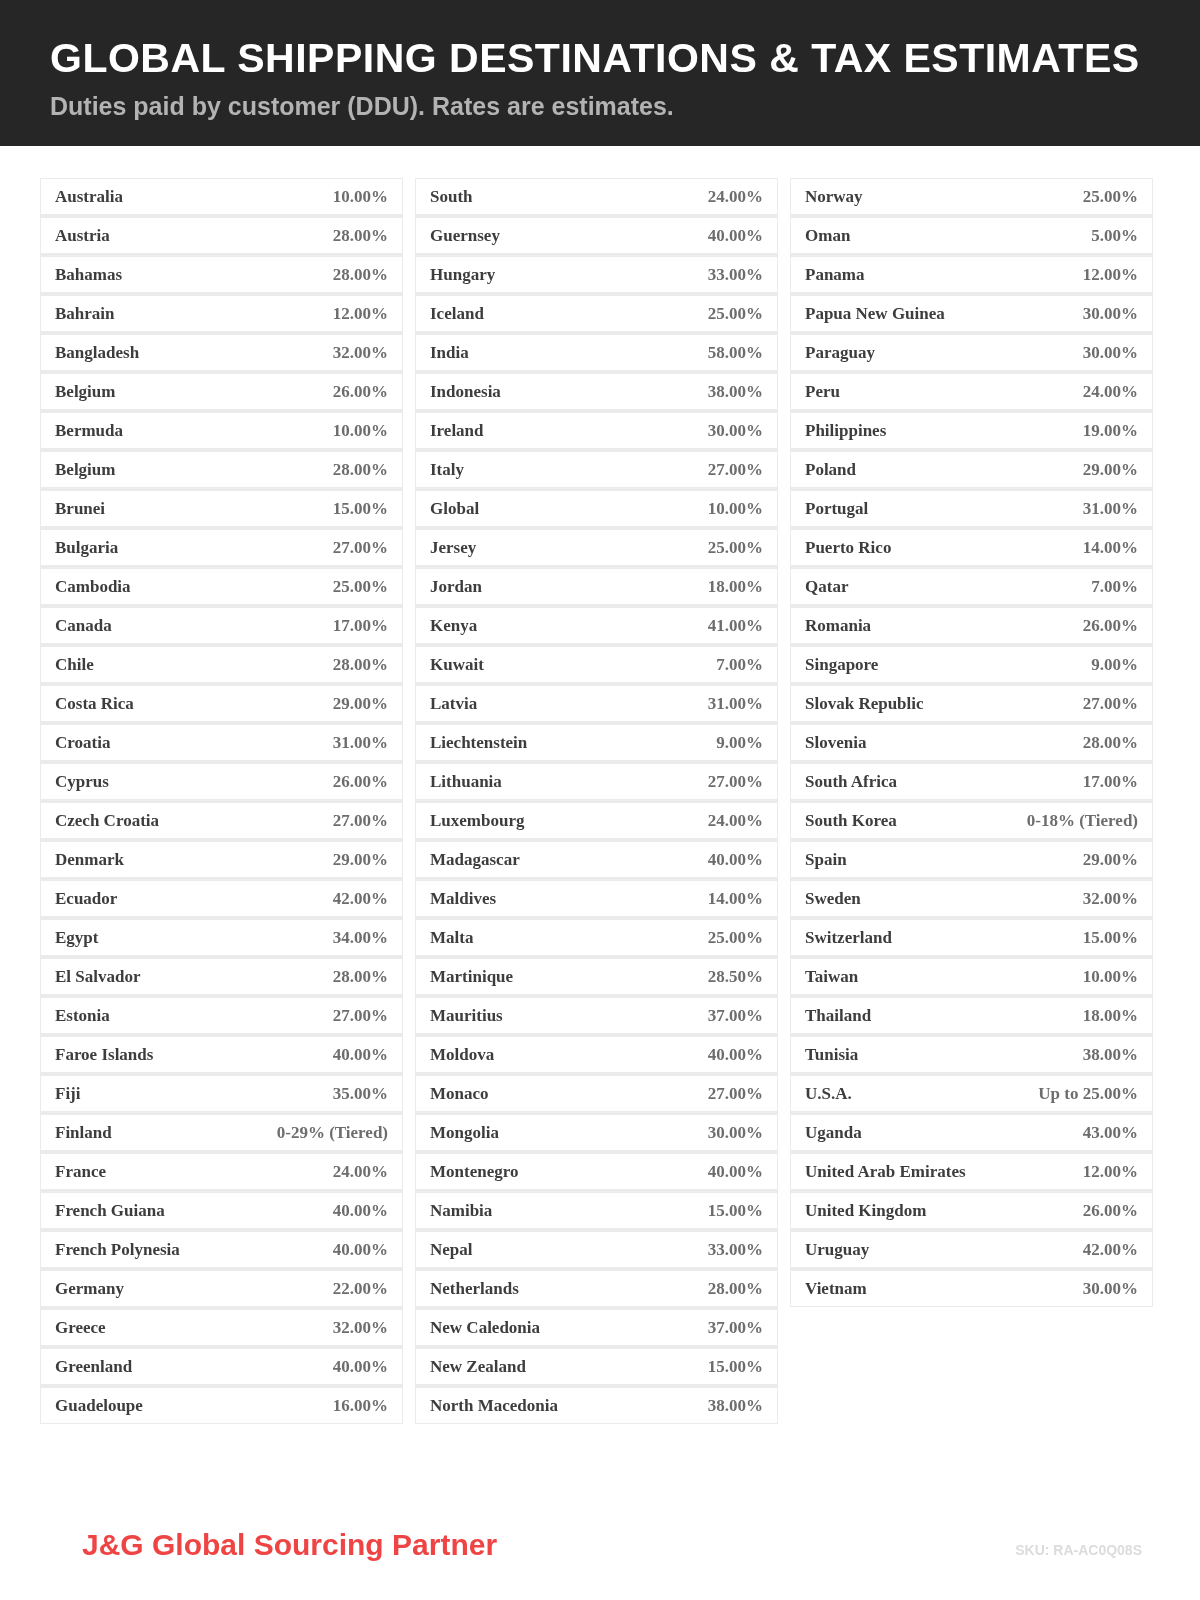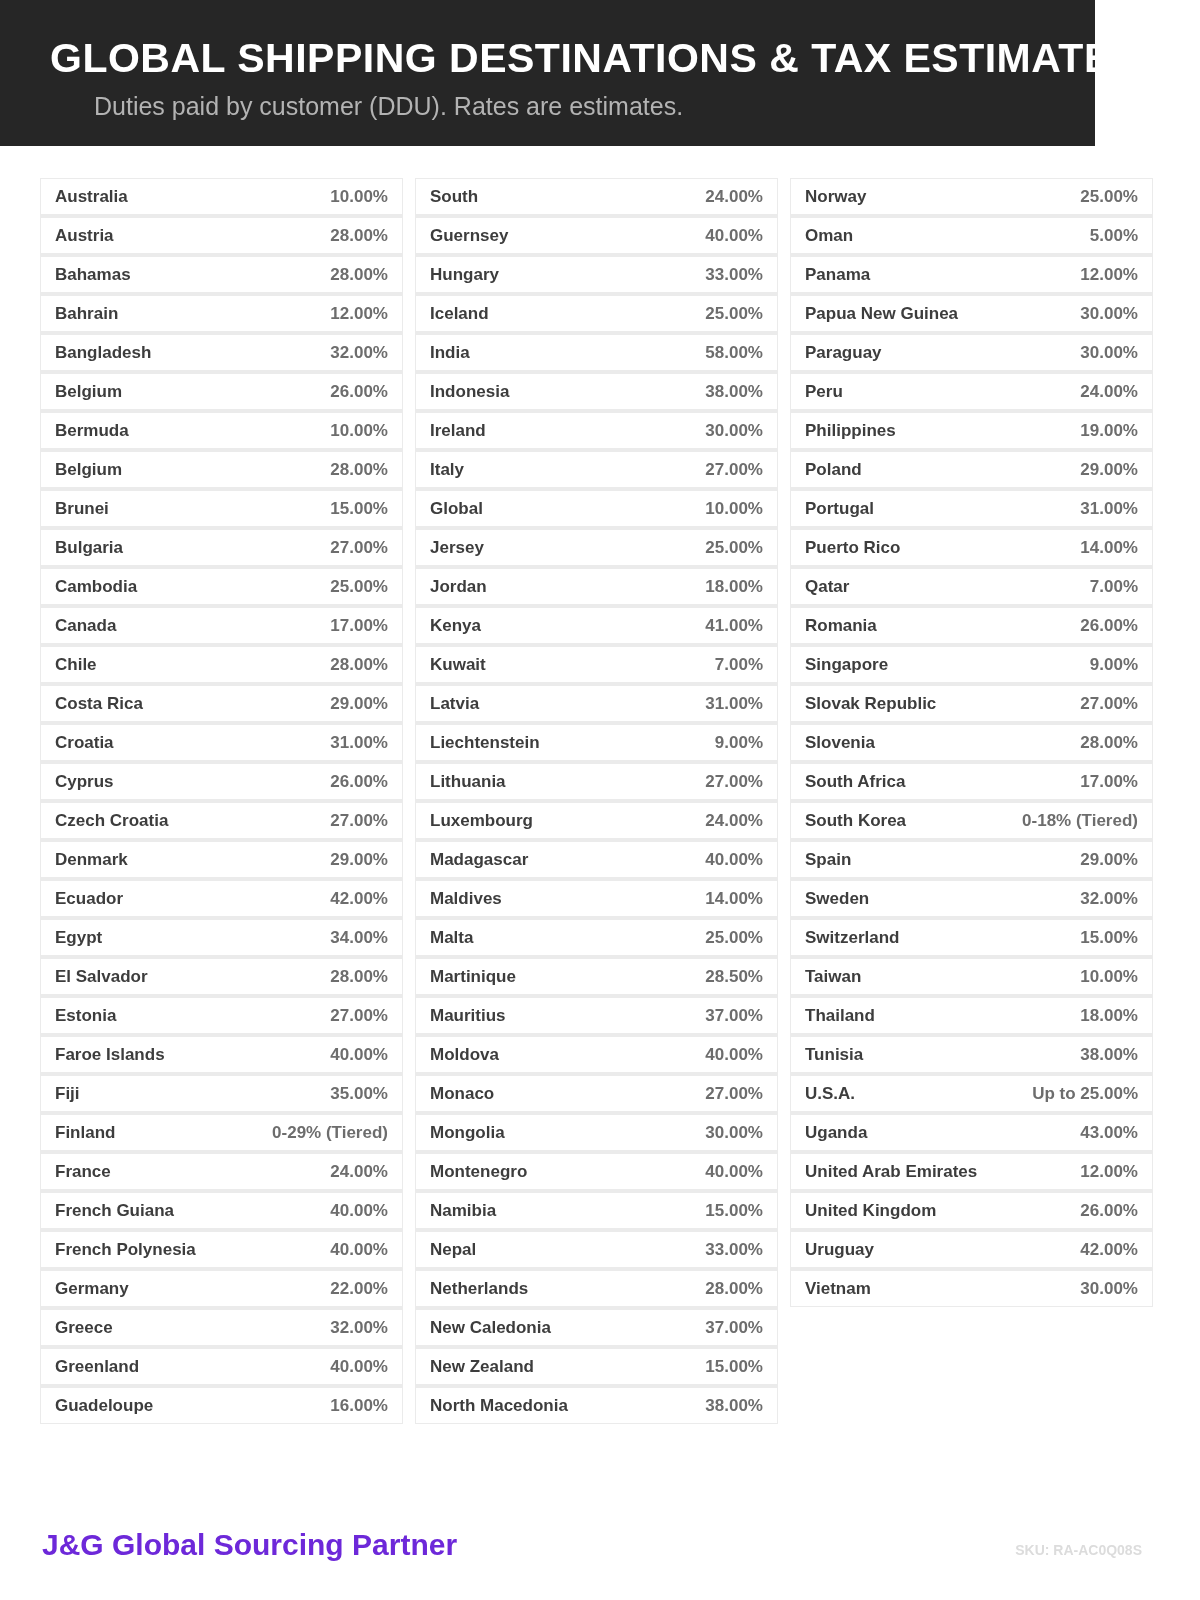--- a/index.html
+++ b/index.html
@@ -5,48 +5,48 @@
   * { margin: 0; padding: 0; box-sizing: border-box; }
   html, body {
     width: 1200px;
     height: 1600px;
     background: #ffffff;
     font-family: "Liberation Sans", sans-serif;
     overflow: hidden;
   }
   
   .header {
-    width: 1095px;
+    width: 1200px;
     height: 146px;
     background: #262626;
     padding: 38px 50px 0 50px;
   }
   .title {
     color: #ffffff;
     font-size: 41px;
     font-weight: 700;
     letter-spacing: 0.5px;
     line-height: 1.0;
     white-space: nowrap;
   }
   .subtitle {
     color: #b3b3b3;
     font-size: 25px;
-    font-weight: 400;
+    font-weight: 700;
     margin-top: 13px;
     white-space: nowrap;
-    margin-left: 44px;
   }
   
   .table-area {
     display: flex;
     gap: 12px;
     padding: 0 47px 0 40px;
     margin-top: 32px;
     align-items: flex-start;
+    font-family: Liberation Serif, serif;
   }
   .column {
     flex: 1 1 0;
     display: flex;
     flex-direction: column;
     gap: 4px;
     background: #ebebeb;
     border: 1px solid #ebebeb;
   }
   .row {
@@ -75,23 +75,24 @@
     position: absolute;
     left: 0;
     top: 1528px;
     width: 1200px;
     display: flex;
     justify-content: space-between;
     align-items: baseline;
     padding: 0 58px 0 42px;
   }
   .brand {
-    color: #6d28d9;
+    color: #ef4444;
     font-size: 30px;
     font-weight: 700;
+    margin-left: 40px;
   }
   .sku {
     color: #dcdcdc;
     font-size: 14px;
     font-weight: 700;
   }
 </style>
 </head>
 <body>
 

